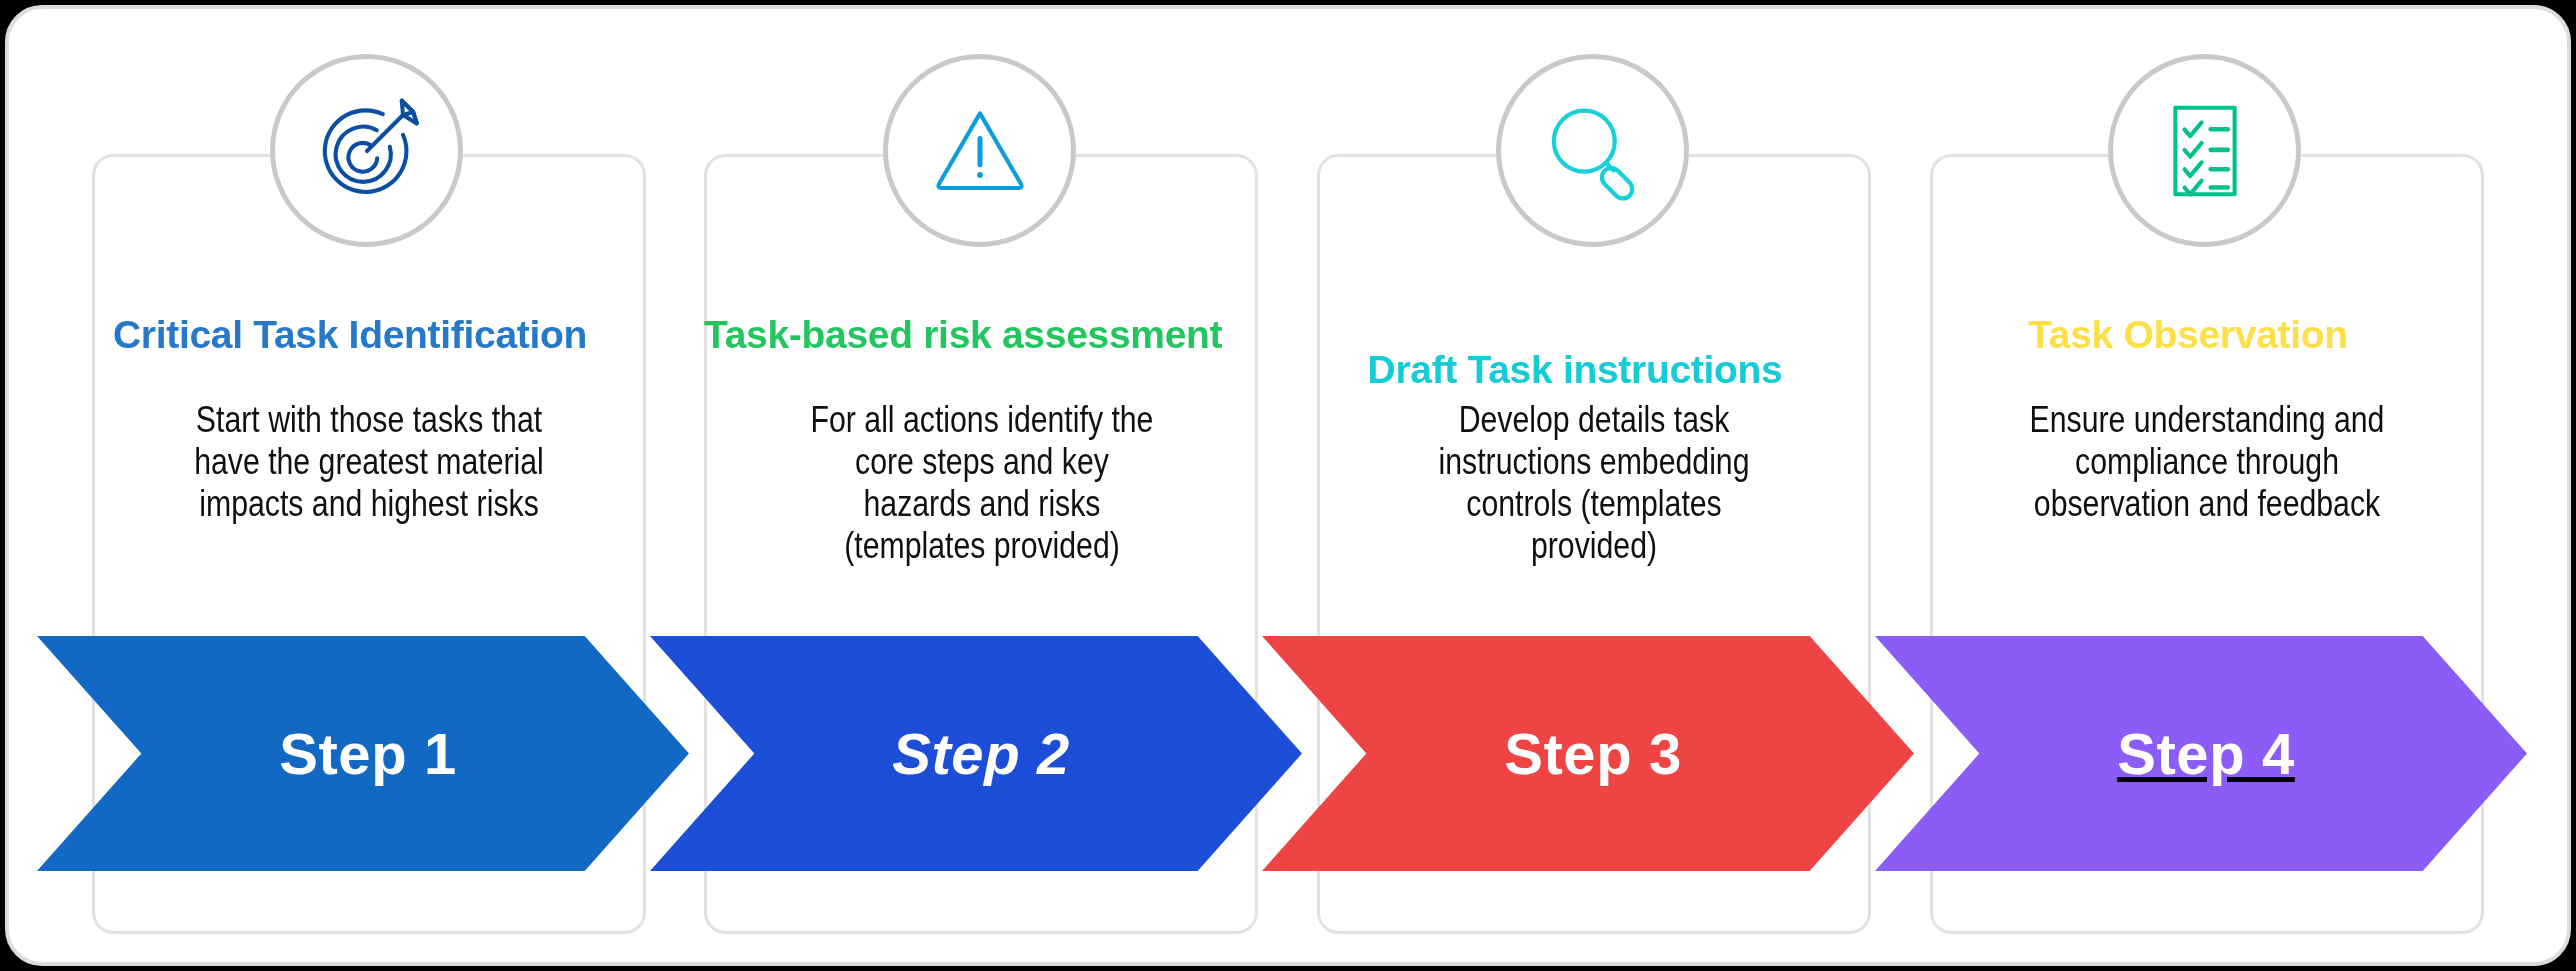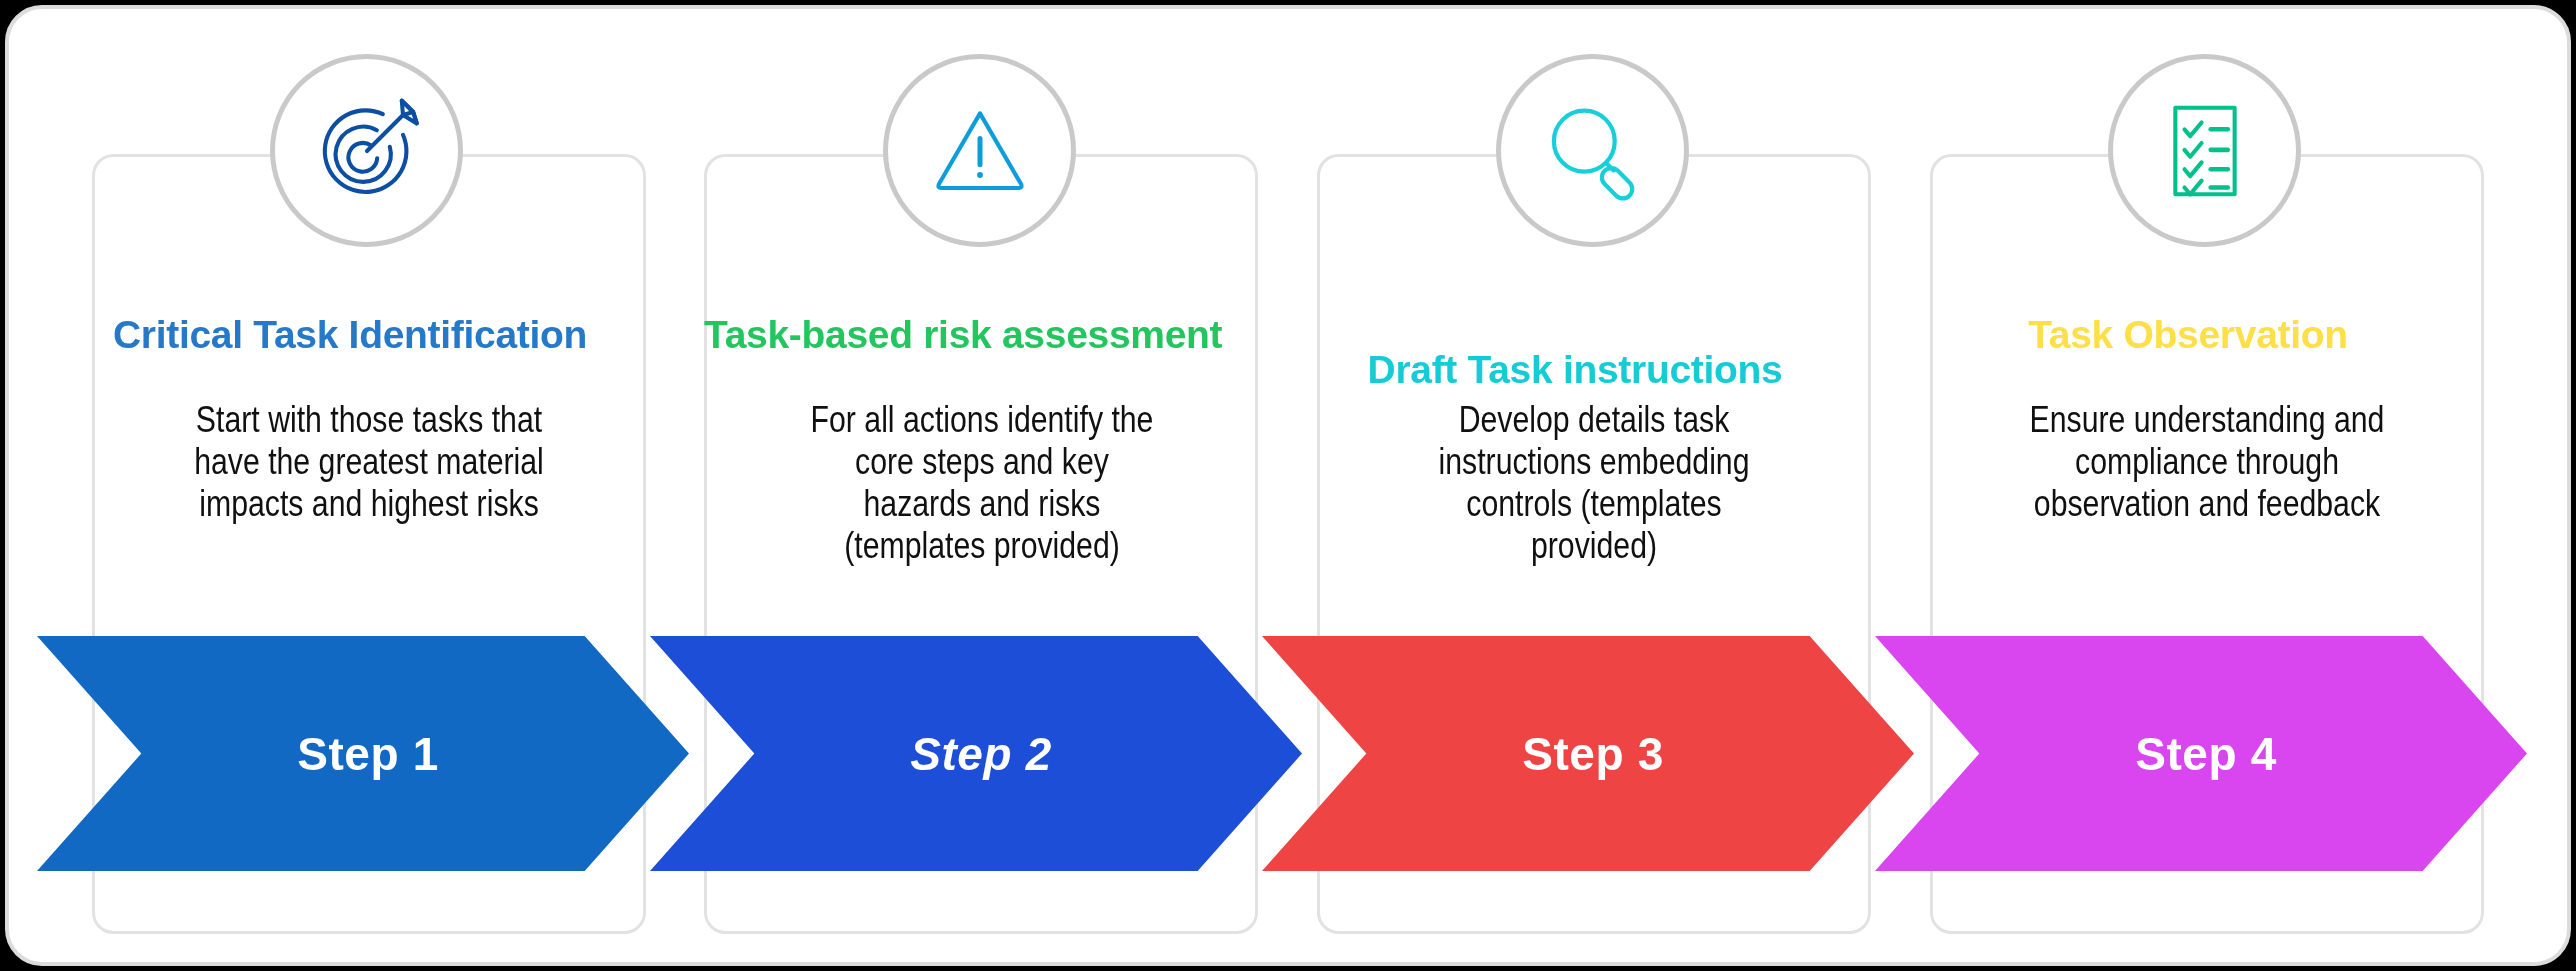--- a/index.html
+++ b/index.html
@@ -128,25 +128,25 @@
     width: 652px;
     height: 235px;
     display: flex;
     align-items: center;
     justify-content: center;
     clip-path: polygon(0 0, 84% 0, 100% 50%, 84% 100%, 0 100%, 16% 50%);
   }
   .chevron.s0 { left: 37px;   background: #1269C4; }
   .chevron.s1 { left: 650px; background: #1d4ed8; font-style: italic; }
   .chevron.s2 { left: 1262px; background: #ef4444; }
-  .chevron.s3 { left: 1875px; background: #d946ef; }
+  .chevron.s3 { left: 1875px; background: #8b5cf6; text-decoration: underline; }
 
   .chevron-label {
     color: #ffffff;
-    font-size: 46px;
+    font-size: 58px;
     font-weight: bold;
     letter-spacing: 0.6px;
     line-height: 1;
     transform: translateX(5px);
     white-space: nowrap;
     text-align: center;
   }
 </style>
 </head>
 <body>

